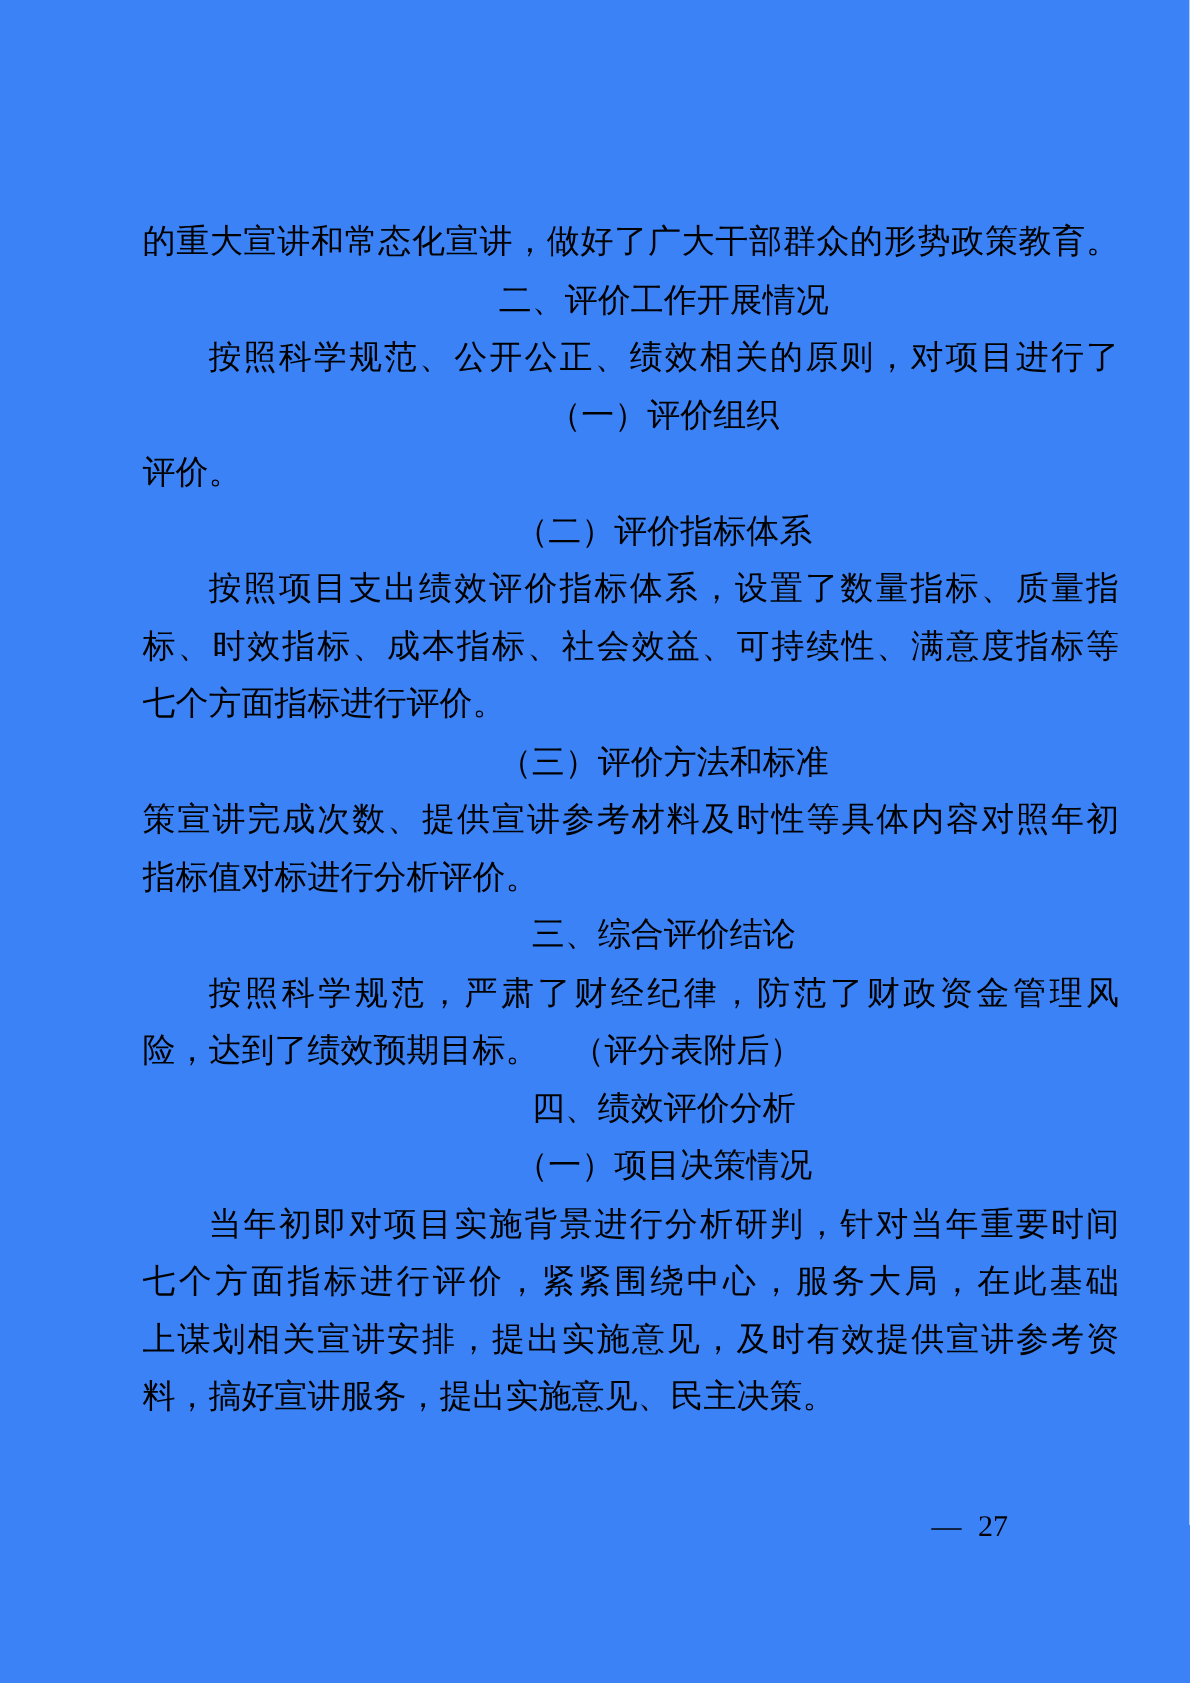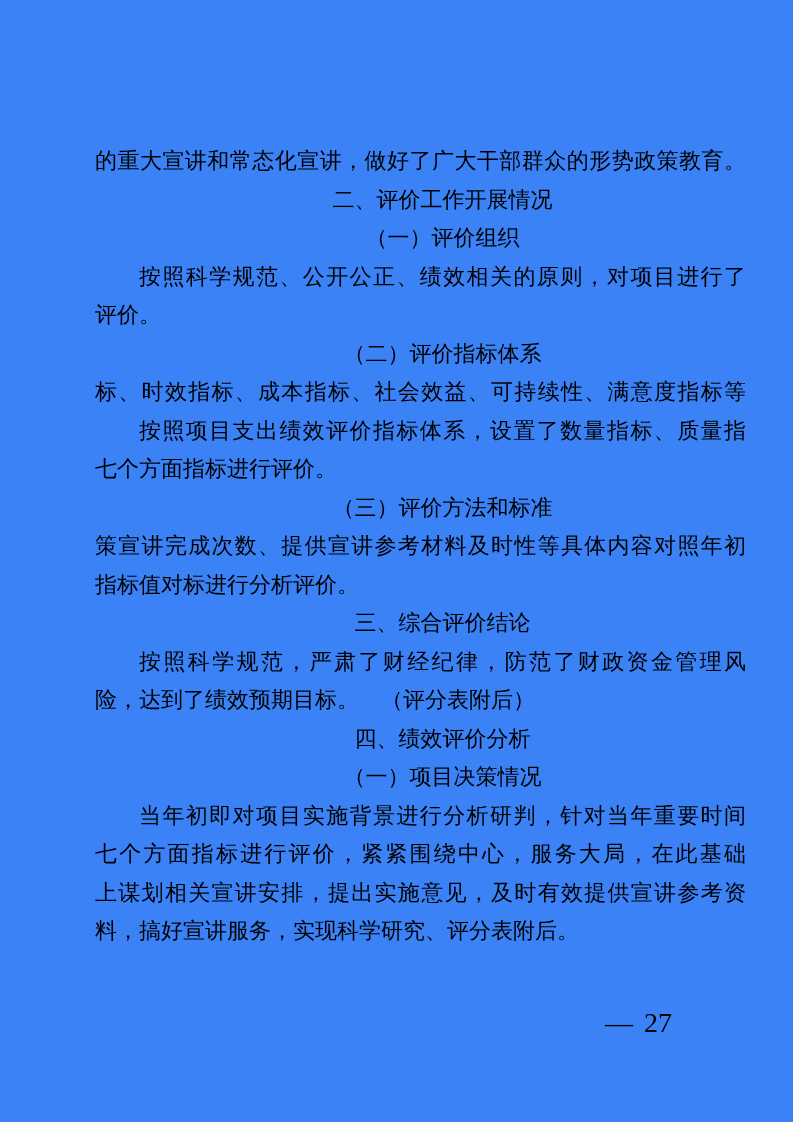--- a/index.html
+++ b/index.html
@@ -36,51 +36,51 @@
   .line.fill {
     text-align: justify;
     text-align-last: justify;
     text-justify: inter-ideograph;
   }
   .footer {
     position: absolute;
     top: 1007px;
     right: 121px;
     font-family: "Liberation Serif", serif;
-    font-size: 28px;
+    font-size: 20px;
     color: #000000;
     white-space: nowrap;
   }
   .footer .num {
     margin-left: 11px;
   }
 </style>
 </head>
 <body>
 
 <div class="page">
   <div class="content" id="content">
       <div class="line fill">的重大宣讲和常态化宣讲，做好了广大干部群众的形势政策教育。</div>
       <div class="line indent">二、评价工作开展情况</div>
+      <div class="line indent fill">按照科学规范、公开公正、绩效相关的原则，对项目进行了</div>
       <div class="line indent">（一）评价组织</div>
-      <div class="line indent fill">按照科学规范、公开公正、绩效相关的原则，对项目进行了</div>
       <div class="line">评价。</div>
       <div class="line indent">（二）评价指标体系</div>
+      <div class="line indent fill">按照项目支出绩效评价指标体系，设置了数量指标、质量指</div>
       <div class="line fill">标、时效指标、成本指标、社会效益、可持续性、满意度指标等</div>
-      <div class="line indent fill">按照项目支出绩效评价指标体系，设置了数量指标、质量指</div>
       <div class="line">七个方面指标进行评价。</div>
       <div class="line indent">（三）评价方法和标准</div>
       <div class="line fill">策宣讲完成次数、提供宣讲参考材料及时性等具体内容对照年初</div>
       <div class="line">指标值对标进行分析评价。</div>
       <div class="line indent">三、综合评价结论</div>
       <div class="line indent fill">按照科学规范，严肃了财经纪律，防范了财政资金管理风</div>
       <div class="line">险，达到了绩效预期目标。　（评分表附后）</div>
       <div class="line indent">四、绩效评价分析</div>
       <div class="line indent">（一）项目决策情况</div>
       <div class="line indent fill">当年初即对项目实施背景进行分析研判，针对当年重要时间</div>
       <div class="line fill">七个方面指标进行评价，紧紧围绕中心，服务大局，在此基础</div>
       <div class="line fill">上谋划相关宣讲安排，提出实施意见，及时有效提供宣讲参考资</div>
-      <div class="line">料，搞好宣讲服务，实现科学研究、评分表附后。</div>
+      <div class="line">料，搞好宣讲服务，提出实施意见、民主决策。</div>
     </div>
   <div class="footer">
     <span>—</span><span class="num">27</span>
   </div>
 </div>
 
 </body></html>

